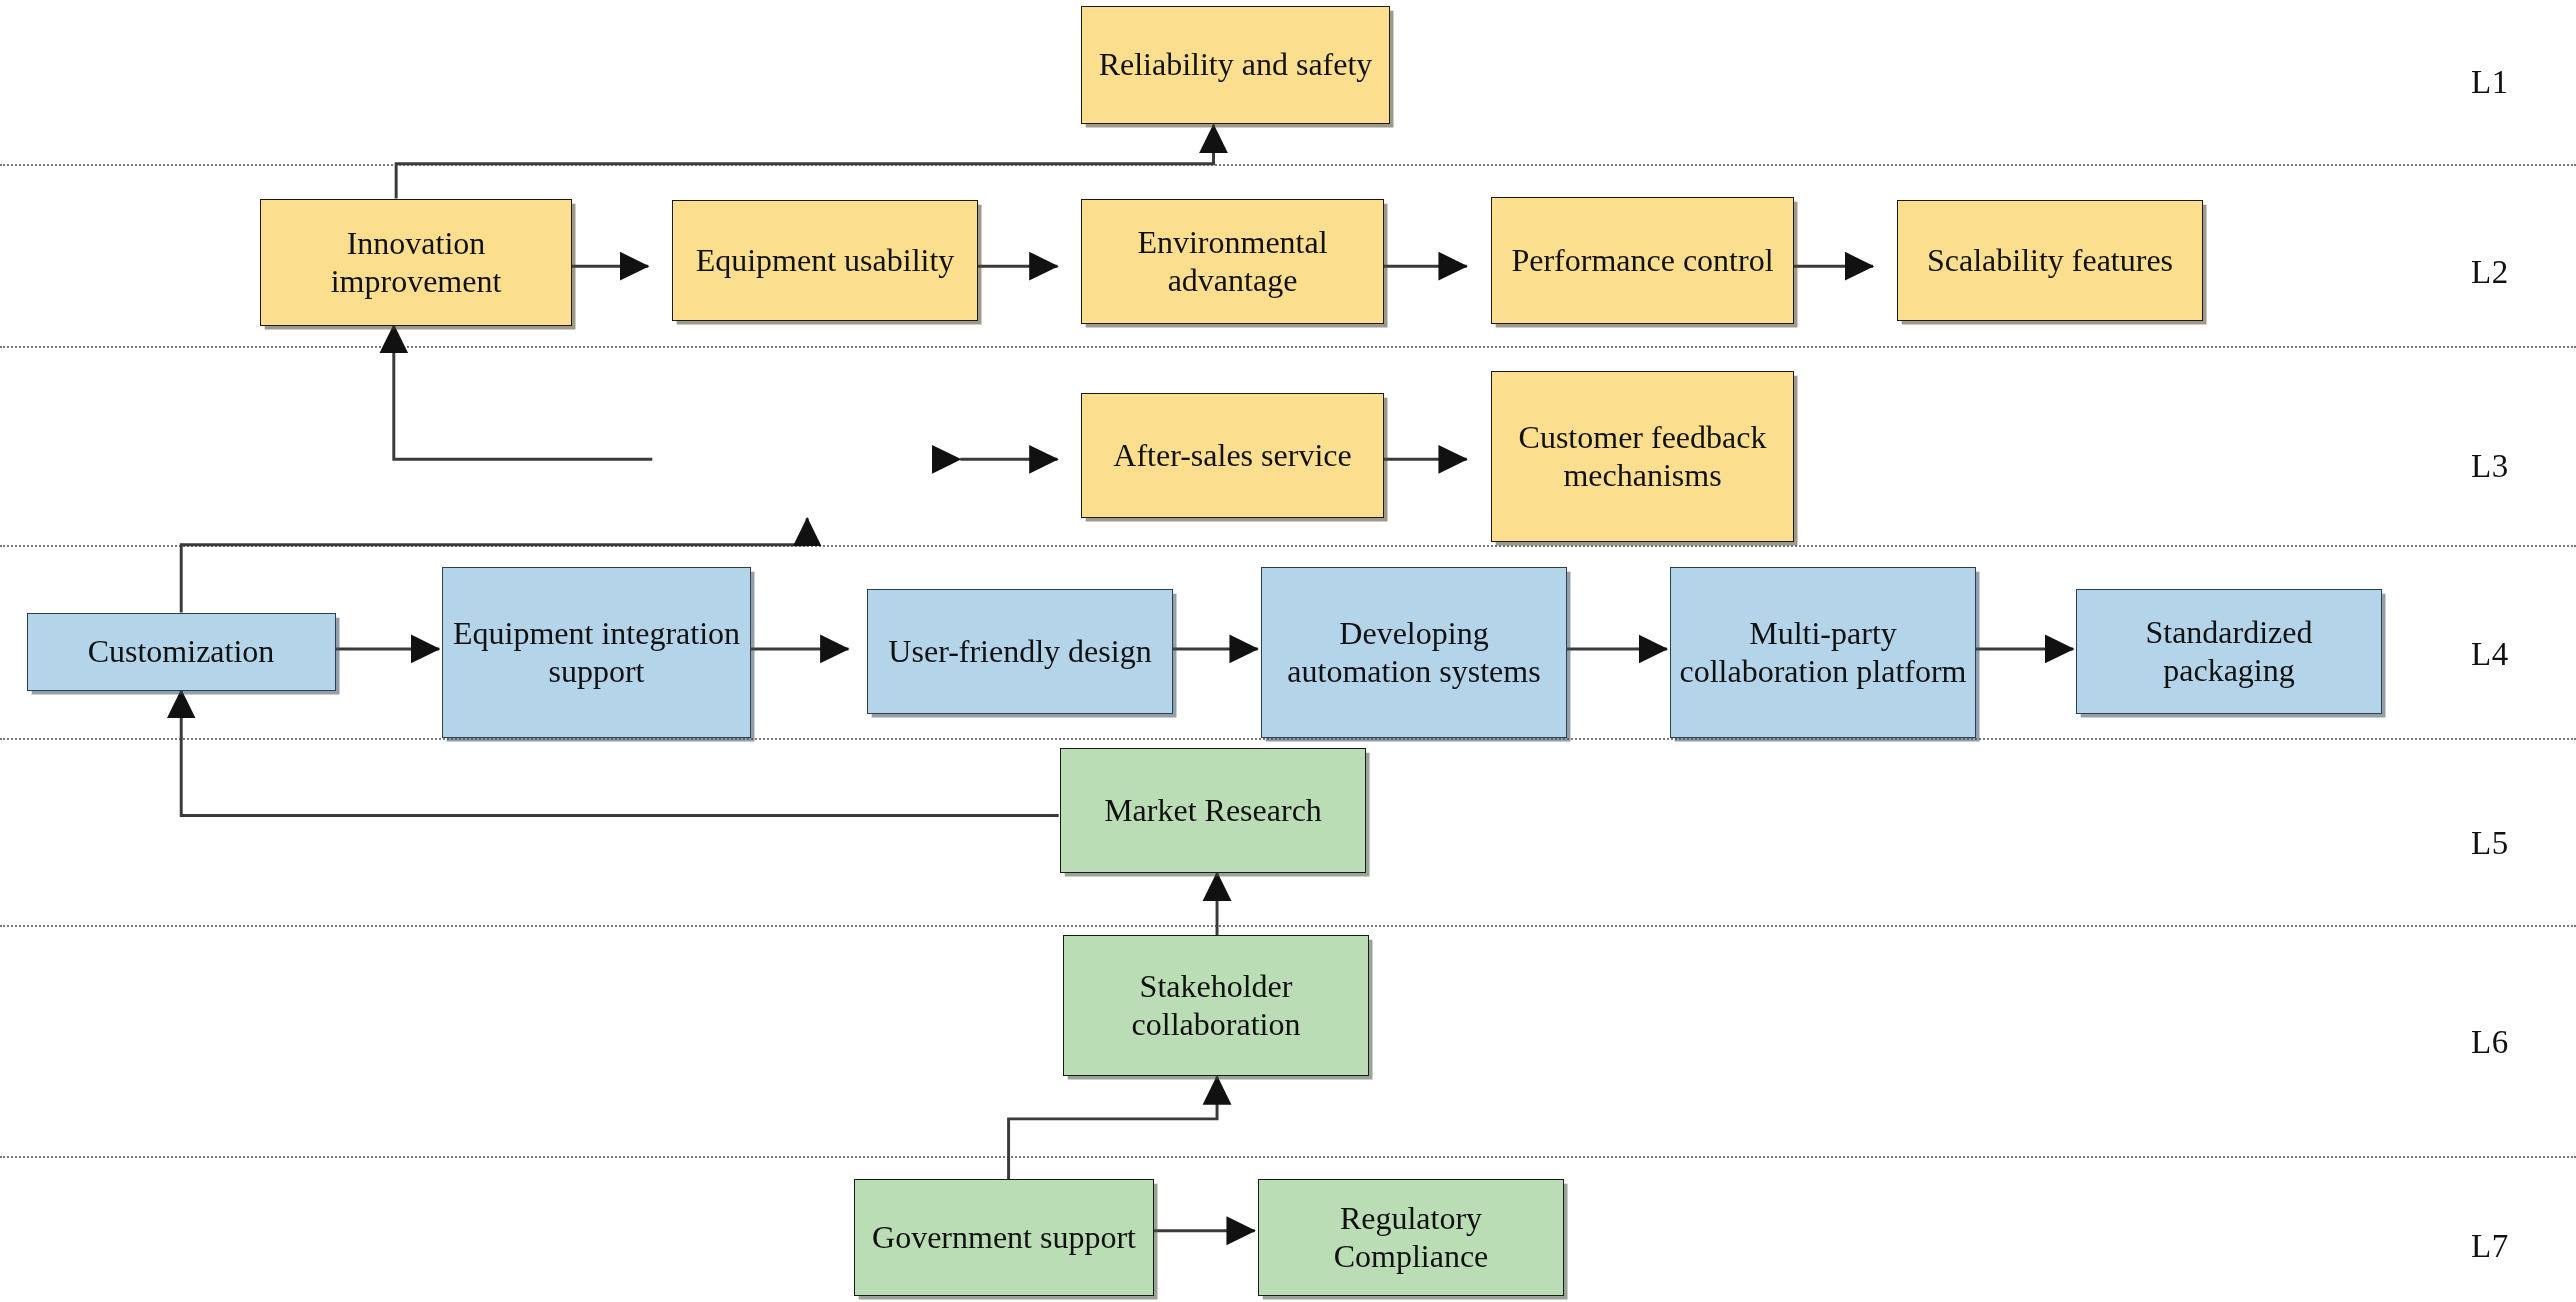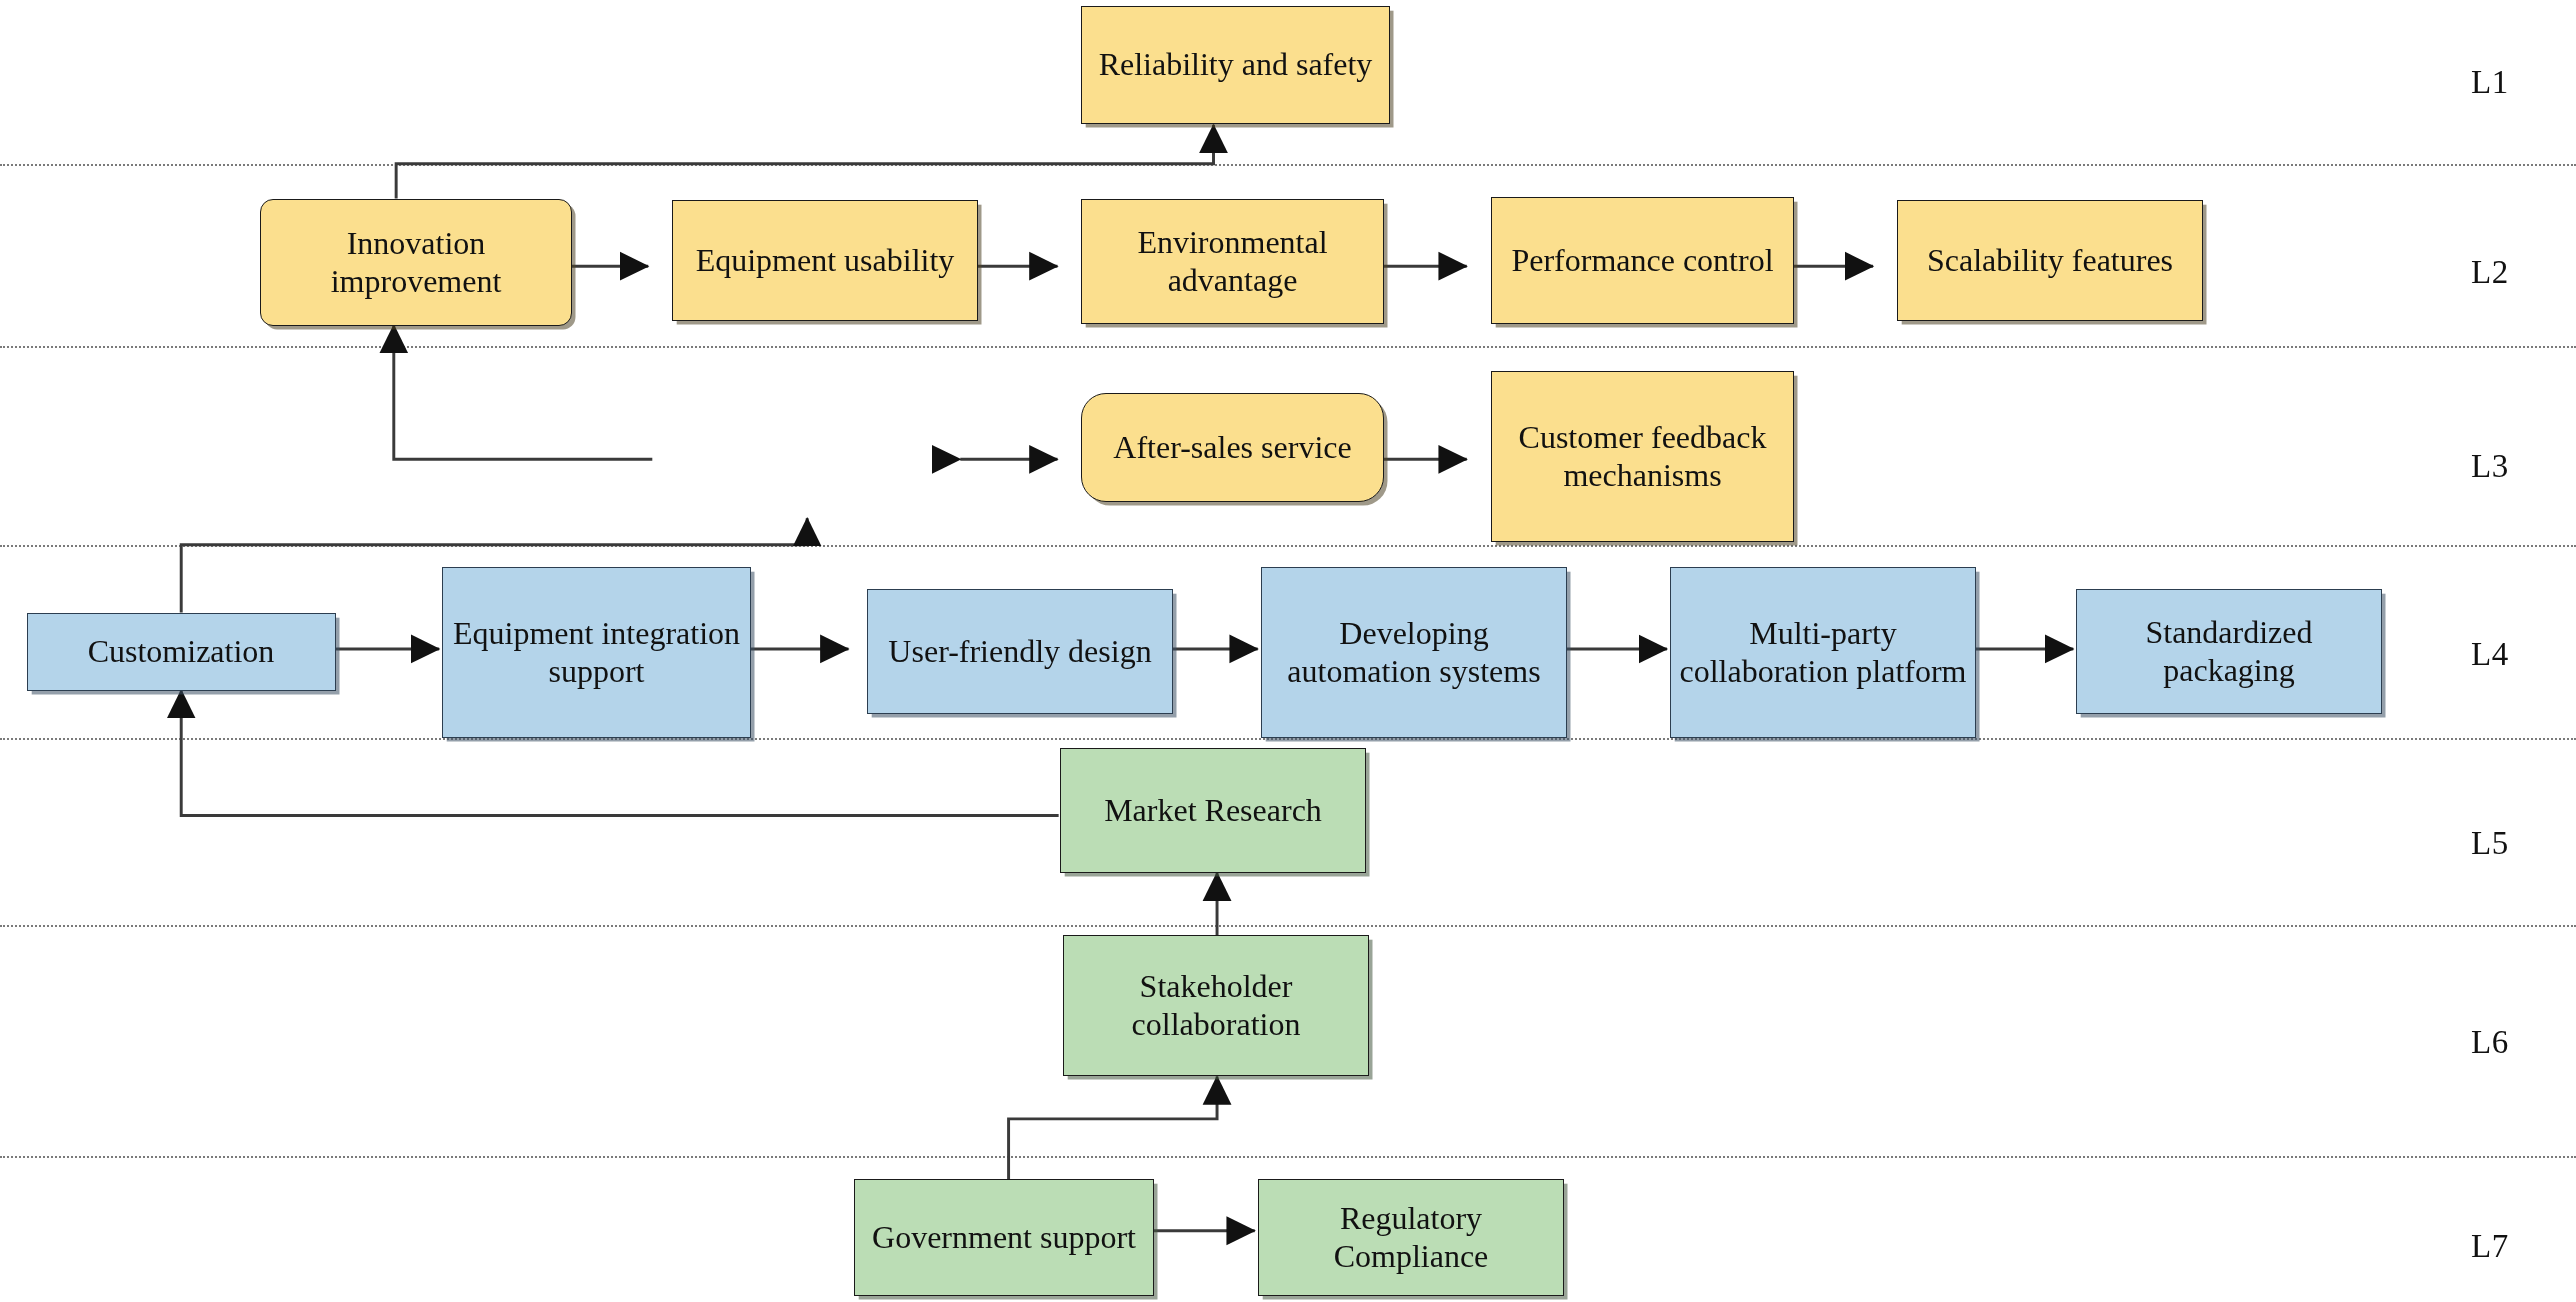--- a/index.html
+++ b/index.html
@@ -69,27 +69,27 @@
       <path d="M1797,1385 L307,1385 L307,1172" marker-end="url(#ah)"></path>
 
       <path d="M2066,1640 L2066,1482" marker-end="url(#ah)"></path>
 
       <path d="M1712,2002 L1712,1900 L2066,1900 L2066,1828" marker-end="url(#ah)"></path>
     </g>
   </svg>
 
   <div class="node n-yellow" style="left:1060px;top:5.9px;width:309px;height:118px;">Reliability and safety</div>
 
-  <div class="node n-yellow" style="left:239px;top:199px;width:312px;height:127px;border-radius:13px;">Innovation improvement</div>
+  <div class="node n-yellow" style="left:239px;top:199px;width:312px;height:127px;">Innovation improvement</div>
   <div class="node n-yellow" style="left:651px;top:200px;width:306px;height:121px;">Equipment usability</div>
   <div class="node n-yellow" style="left:1060px;top:199px;width:303px;height:125px;">Environmental advantage</div>
   <div class="node n-yellow" style="left:1470px;top:197px;width:303px;height:127px;">Performance control</div>
   <div class="node n-yellow" style="left:1876px;top:200px;width:306px;height:121px;">Scalability features</div>
 
-  <div class="node n-yellow" style="left:1060px;top:393px;width:303px;height:109px;border-radius:25px;">After-sales service</div>
+  <div class="node n-yellow" style="left:1060px;top:393px;width:303px;height:125px;">After-sales service</div>
   <div class="node n-yellow" style="left:1470px;top:371px;width:303px;height:171px;">Customer feedback mechanisms</div>
 
   <div class="node n-blue" style="left:26.5px;top:613px;width:309px;height:78px;">Customization</div>
   <div class="node n-blue" style="left:442px;top:567px;width:309px;height:171px;">Equipment integration support</div>
   <div class="node n-blue" style="left:851px;top:589px;width:306px;height:125px;margin-left:16px;">User-friendly design</div>
   <div class="node n-blue" style="left:1261px;top:567px;width:306px;height:171px;">Developing automation systems</div>
   <div class="node n-blue" style="left:1670px;top:567px;width:306px;height:171px;">Multi-party collaboration platform</div>
   <div class="node n-blue" style="left:2076px;top:589px;width:306px;height:125px;">Standardized packaging</div>
 
   <div class="node n-green" style="left:1060px;top:748px;width:306px;height:125px;">Market Research</div>

